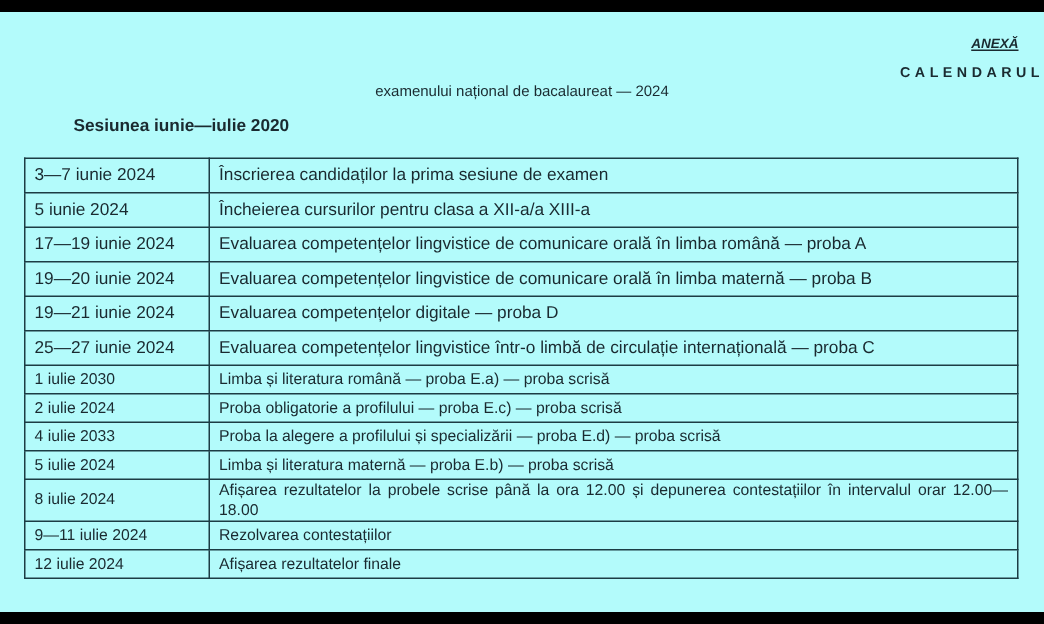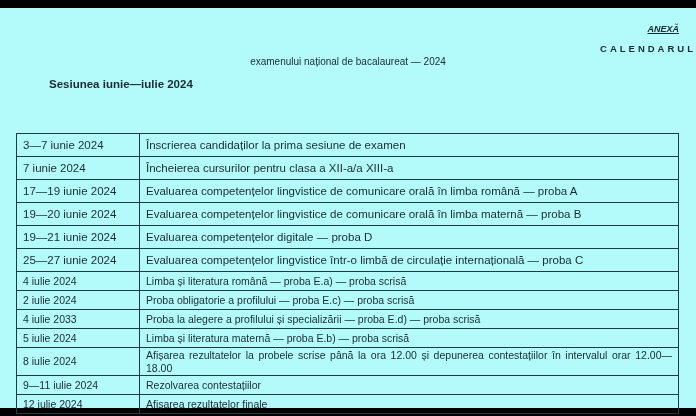--- a/index.html
+++ b/index.html
@@ -26,69 +26,68 @@
     font-size:10px; font-weight:normal; color:#1a2a30;
   }
   .session {
     position:absolute; left:49px; top:70px;
     font-size:11.5px; font-weight:bold; color:#1a2a30;
   }
   table {
     position:absolute; left:16px; top:97px; width:663px;
     border-collapse:collapse; color:#1a2a30;
     font-size:11.5px;
-    margin-top:28px;
   }
   td {
     border:1.5px solid #1c3c44; padding:0 6px; vertical-align:middle;
     line-height:13px;
   }
   td.date { width:110px; }
   tr.tall td { height:22px; }
   tr.short td { height:18px; font-size:10.5px; }
   tr.double td { height:27px; font-size:10.5px; }
   td.just { text-align:justify; text-align-last:left; }
 </style>
 </head>
 <body>
 
 <div class="page">
   <div class="annex">ANEXĂ</div>
   <div class="title">CALENDARUL</div>
   <div class="subtitle">examenului național de bacalaureat — 2024</div>
-  <div class="session">Sesiunea iunie—iulie 2024</div>
+  <div class="session">Sesiunea iunie—iulie 2020</div>
 
   <table>
     <tbody>
         <tr class="tall">
       <td class="date">3—7 iunie 2024</td>
       <td>Înscrierea candidaților la prima sesiune de examen</td>
     </tr>
     <tr class="tall">
-      <td class="date">7 iunie 2024</td>
+      <td class="date">5 iunie 2024</td>
       <td>Încheierea cursurilor pentru clasa a XII-a/a XIII-a</td>
     </tr>
     <tr class="tall">
       <td class="date">17—19 iunie 2024</td>
       <td>Evaluarea competențelor lingvistice de comunicare orală în limba română — proba A</td>
     </tr>
     <tr class="tall">
       <td class="date">19—20 iunie 2024</td>
       <td>Evaluarea competențelor lingvistice de comunicare orală în limba maternă — proba B</td>
     </tr>
     <tr class="tall">
       <td class="date">19—21 iunie 2024</td>
       <td>Evaluarea competențelor digitale — proba D</td>
     </tr>
     <tr class="tall">
       <td class="date">25—27 iunie 2024</td>
       <td>Evaluarea competențelor lingvistice într-o limbă de circulație internațională — proba C</td>
     </tr>
     <tr class="short">
-      <td class="date">4 iulie 2024</td>
+      <td class="date">1 iulie 2030</td>
       <td>Limba și literatura română — proba E.a) — proba scrisă</td>
     </tr>
     <tr class="short">
       <td class="date">2 iulie 2024</td>
       <td>Proba obligatorie a profilului — proba E.c) — proba scrisă</td>
     </tr>
     <tr class="short">
       <td class="date">4 iulie 2033</td>
       <td>Proba la alegere a profilului și specializării — proba E.d) — proba scrisă</td>
     </tr>

